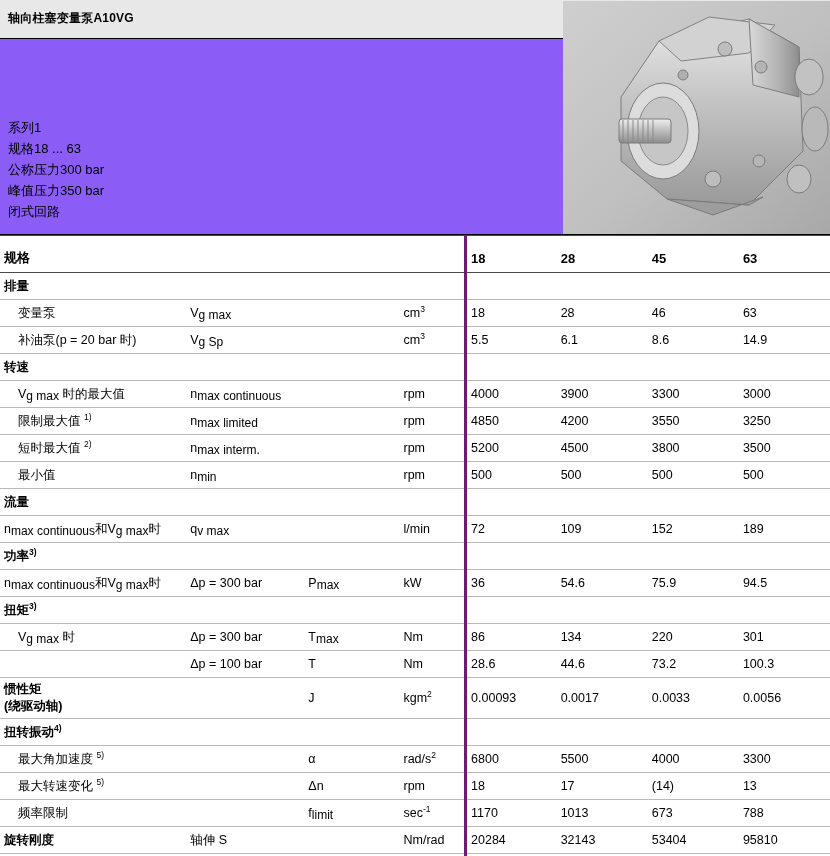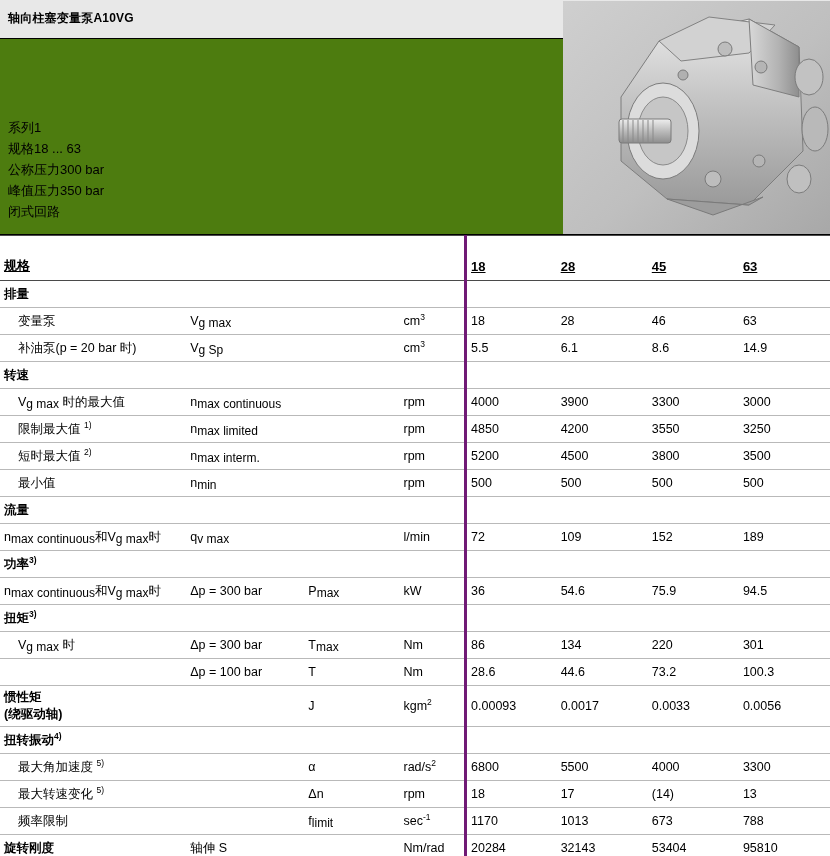--- a/index.html
+++ b/index.html
@@ -35,21 +35,21 @@
     font-size: 12px;
     font-weight: bold;
     letter-spacing: 0.2px;
   }
 
   
   .intro-area {
     position: relative;
     height: 195px;
     border-bottom: 1px solid #000;
-    background: #4d7c0f;
+    background: #8b5cf6;
   }
   .intro-text {
     position: absolute;
     left: 8px;
     top: 78px;
     line-height: 21px;
     font-size: 13px;
   }
   .intro-text div { white-space: nowrap; }
 
@@ -83,23 +83,22 @@
   .col-sym   { width: 118px; }
   .col-sym2  { width: 95px; }
   .col-unit  { width: 66px; }
   .col-v     { width: 91px; }
 
   tr.head td {
     border-bottom: 1px solid #4a4a4a;
     border-top: 1px solid #4a4a4a;
     font-weight: bold;
     font-size: 13px;
-    padding-top: 20px;
+    padding-top: 12px;
     padding-bottom: 4px;
-    text-decoration: underline;
   }
   tr.group td {
     font-weight: bold;
   }
   .indent1 { padding-left: 18px !important; }
   .vline {
     border-left: 3px solid #701a75;
   }
   sub {
     font-size: 12px;

